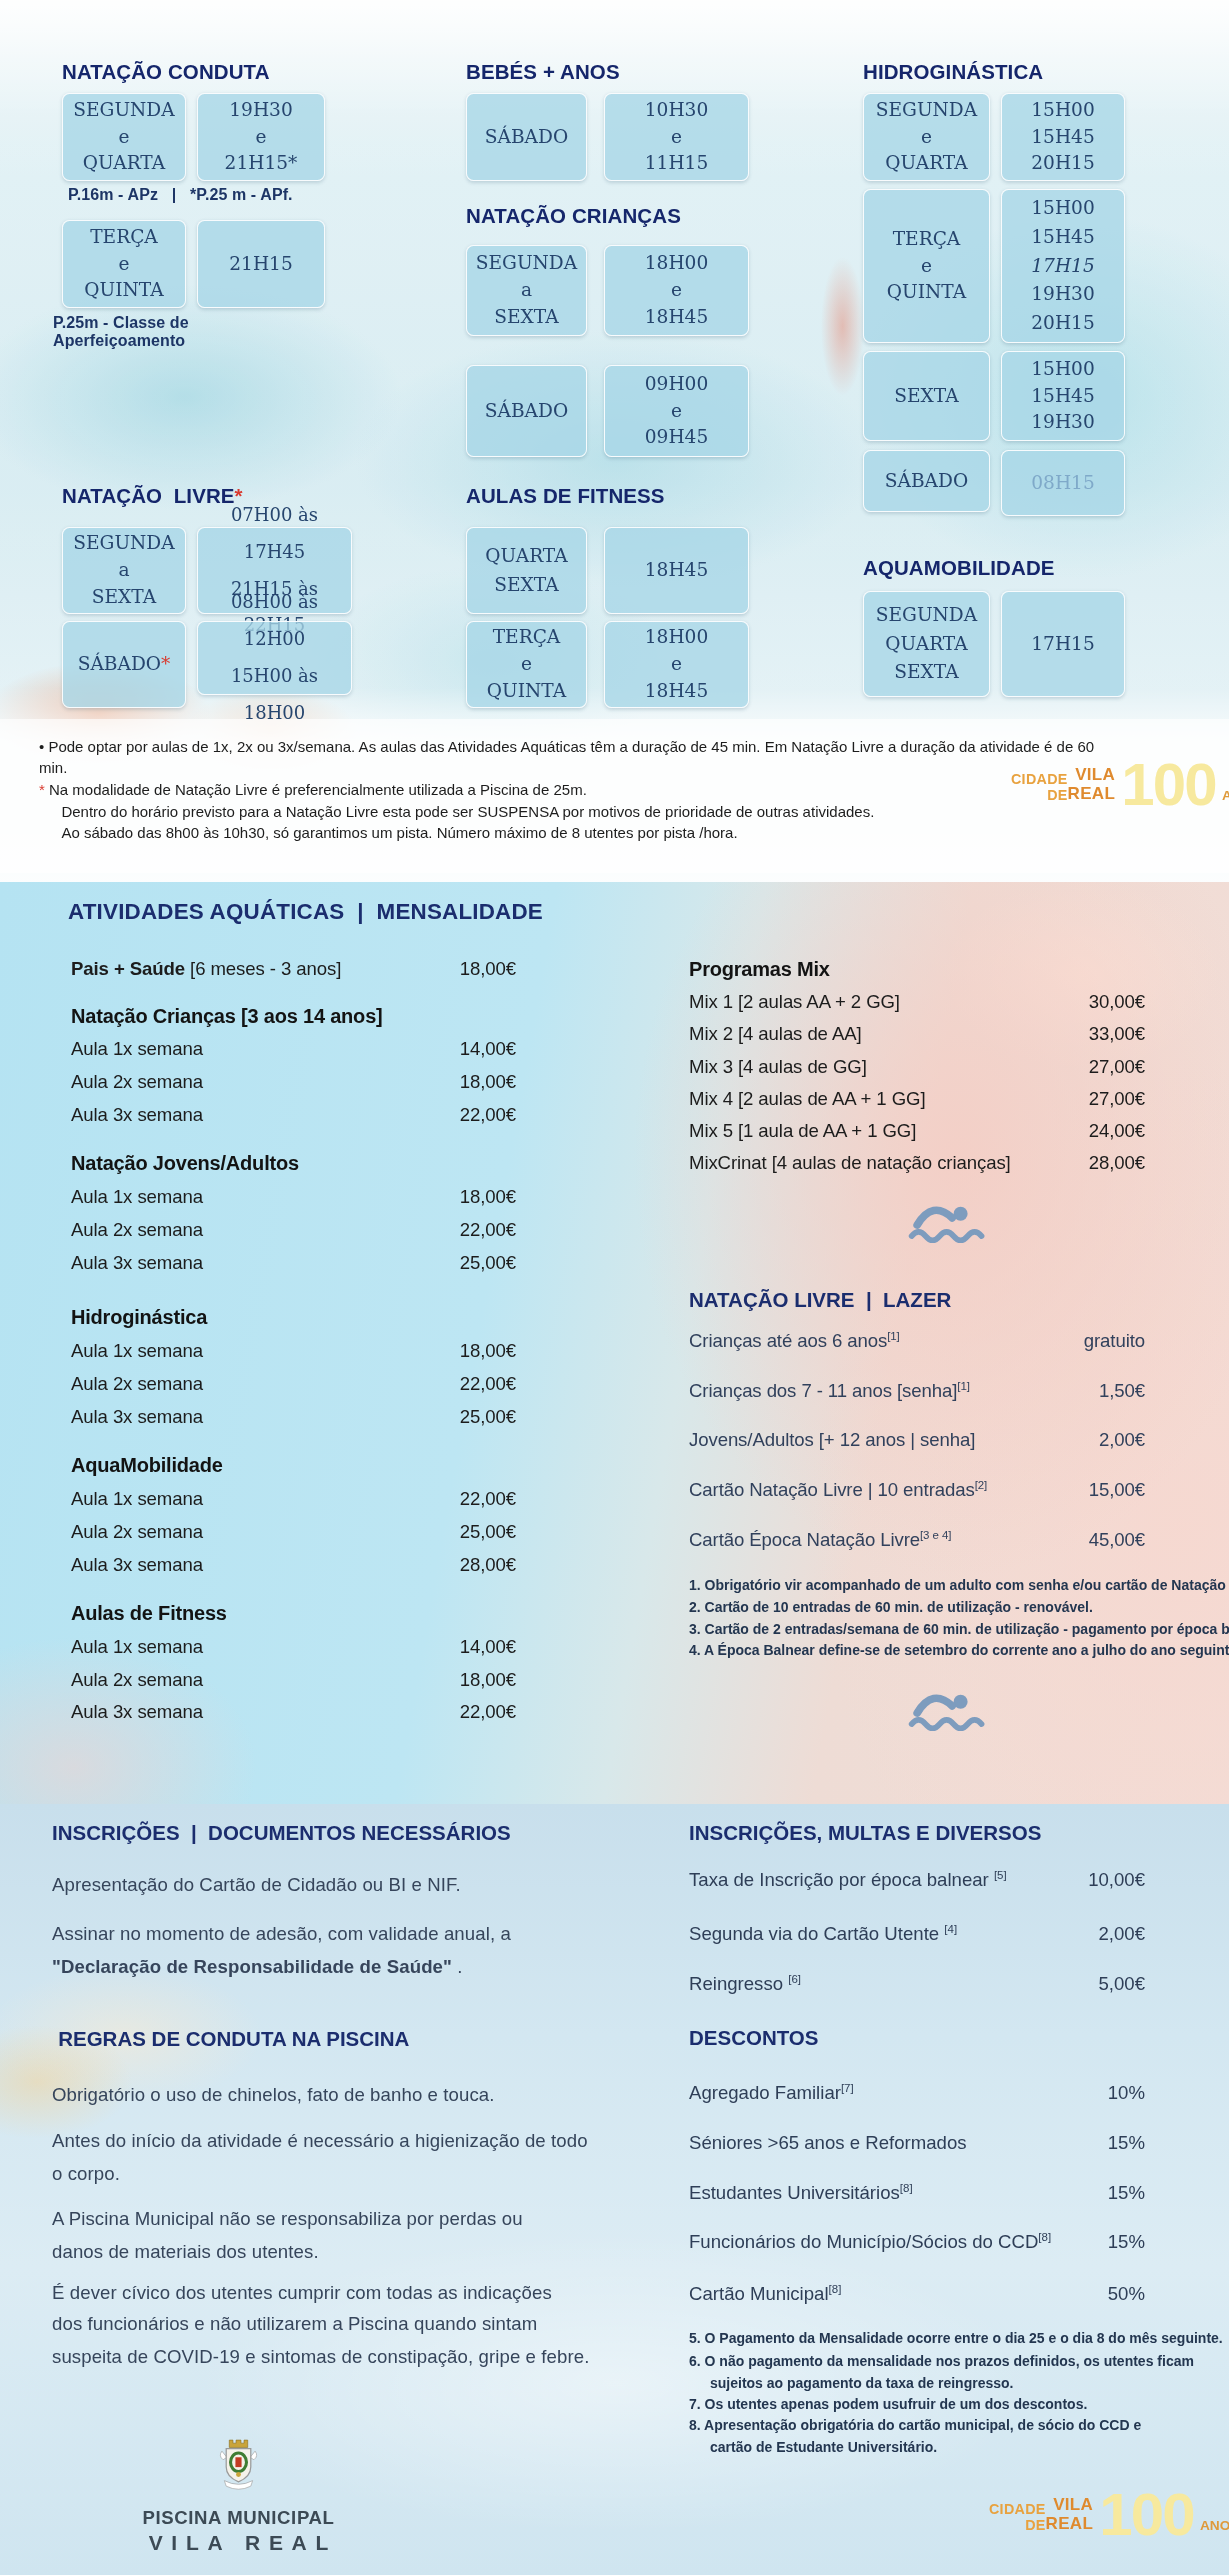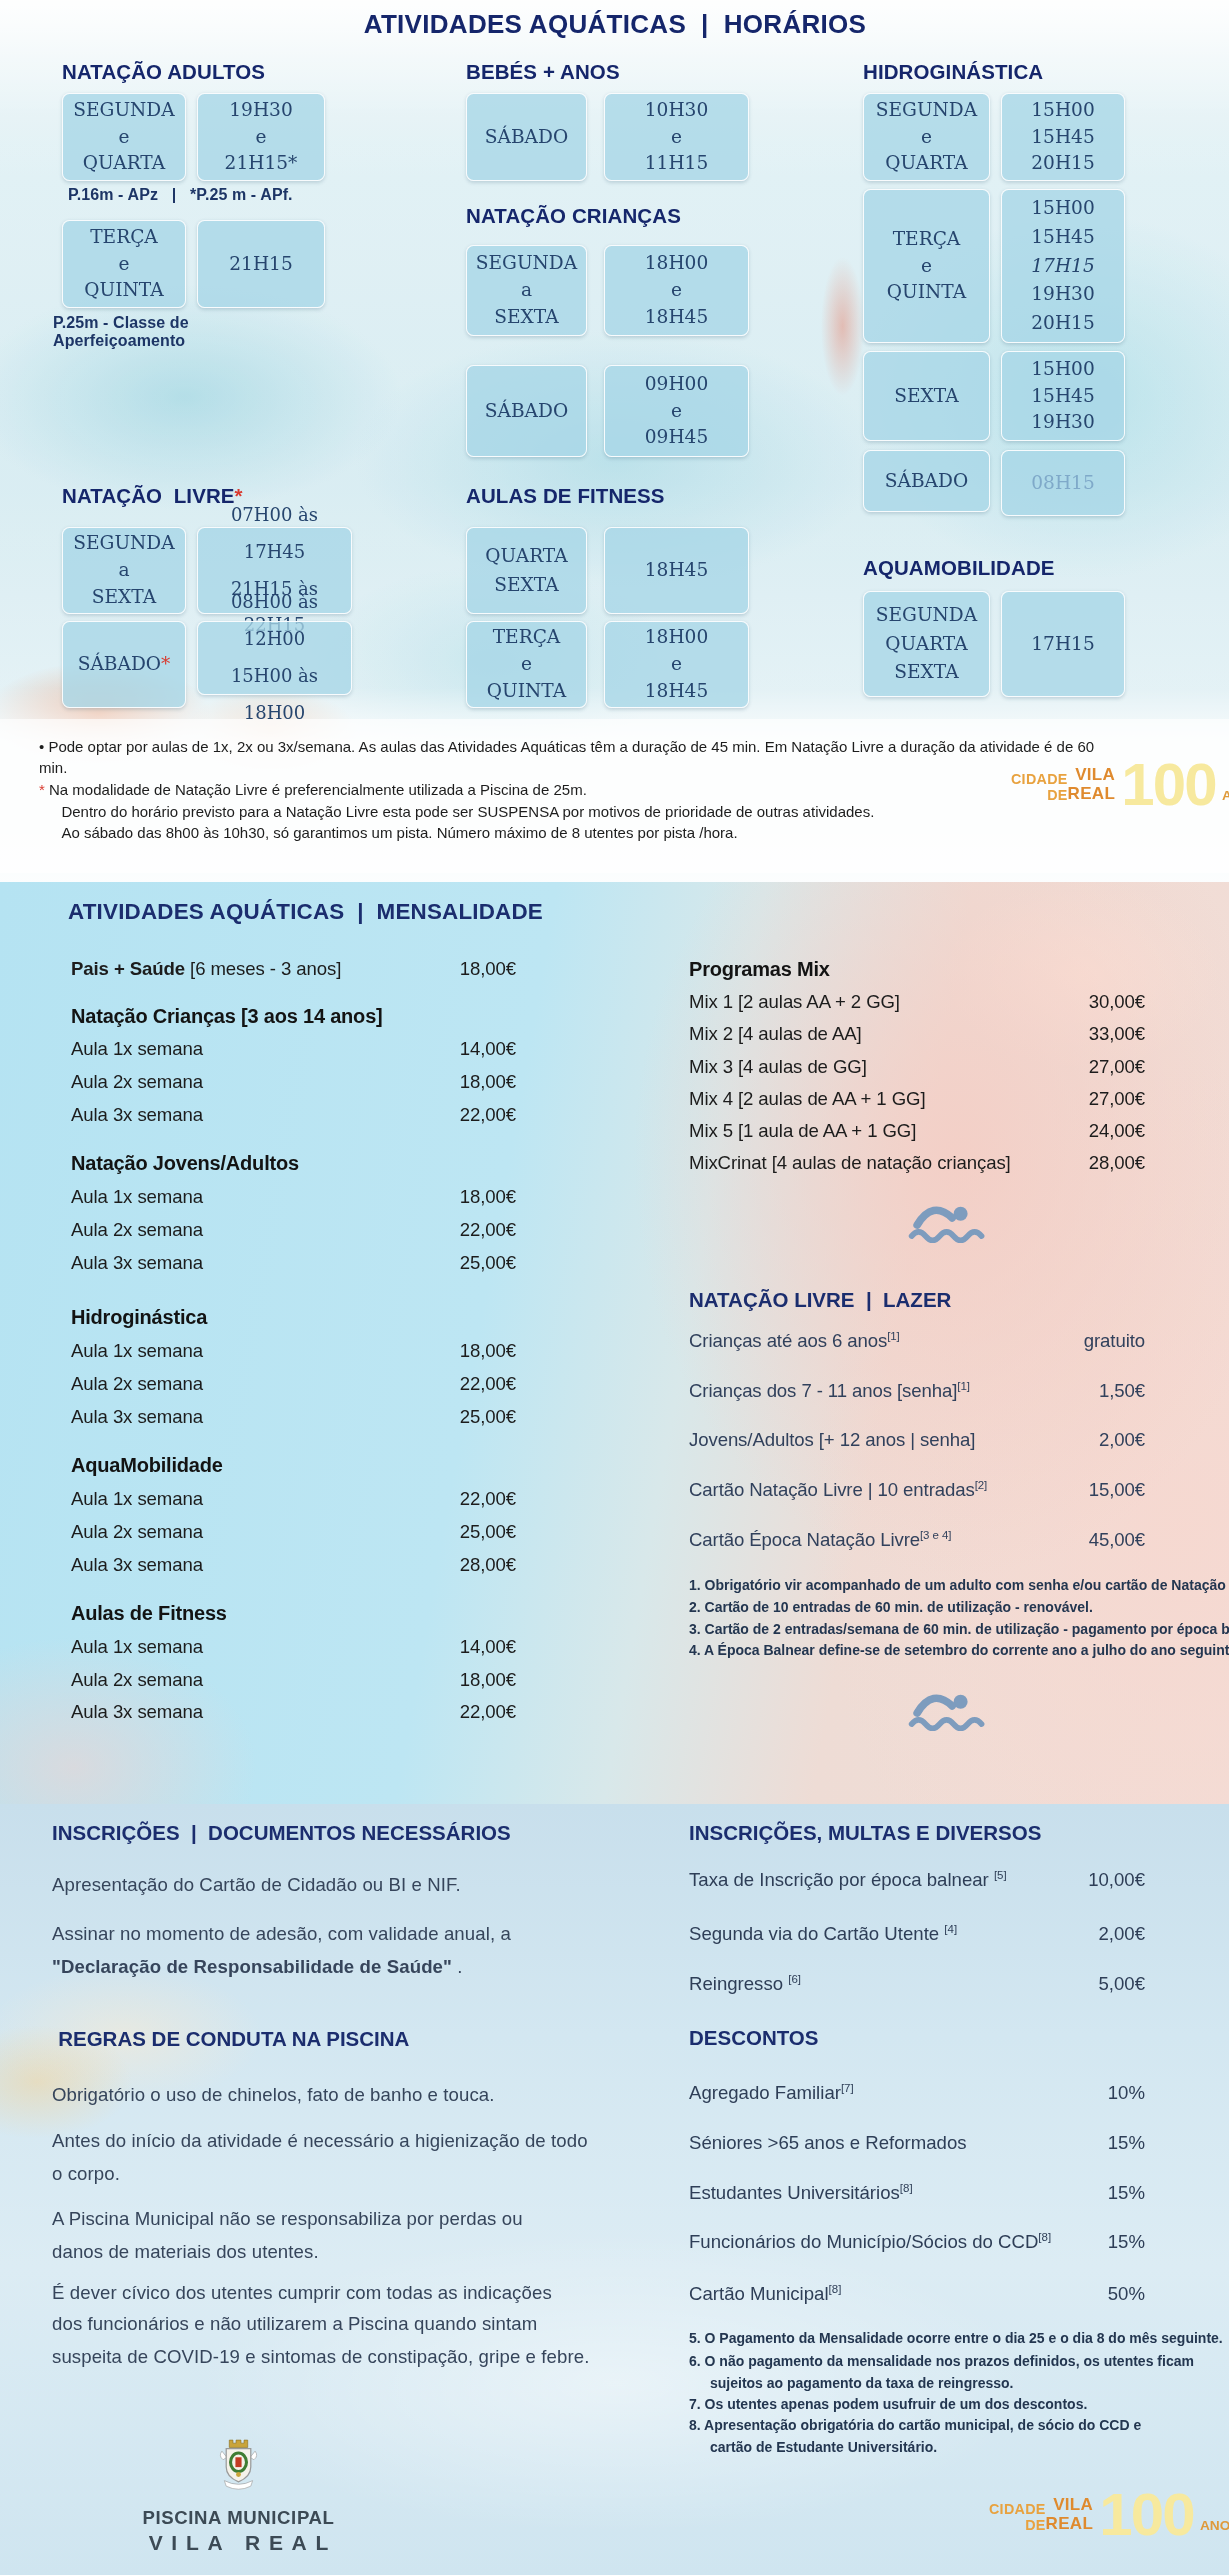--- a/index.html
+++ b/index.html
@@ -89,23 +89,22 @@
   .pool-logo{position:absolute;display:flex;flex-direction:column;align-items:center}
   .pool-l1{font-size:18.6px;font-weight:700;color:#3c4a55;letter-spacing:0.6px;margin-top:7.5px}
   .pool-l2{font-size:21px;font-weight:700;color:#3c4a55;letter-spacing:8.7px;text-indent:8.7px;margin-top:2.5px}
 </style>
 </head>
 <body>
 
 <div class="page">
 
   <section class="sec1">
-    <h1 class="main-title">ATIVIDADES AQUÁTICAS &nbsp;|&nbsp; HORÁRIOS</h1>
-
-    <h2 class="sched-h" style="left:62px;top:60px">NATAÇÃO ADULTOS</h2>
+
+    <h2 class="sched-h" style="left:62px;top:60px">NATAÇÃO CONDUTA</h2>
     <div class="cell" style="left:62px;top:93px;width:124px;height:88px">
         <span>SEGUNDA
 e
 QUARTA</span>
       </div>
     <div class="cell" style="left:197px;top:93px;width:128px;height:88px">
         <span>19H30
 e
 21H15*</span>
       </div>

